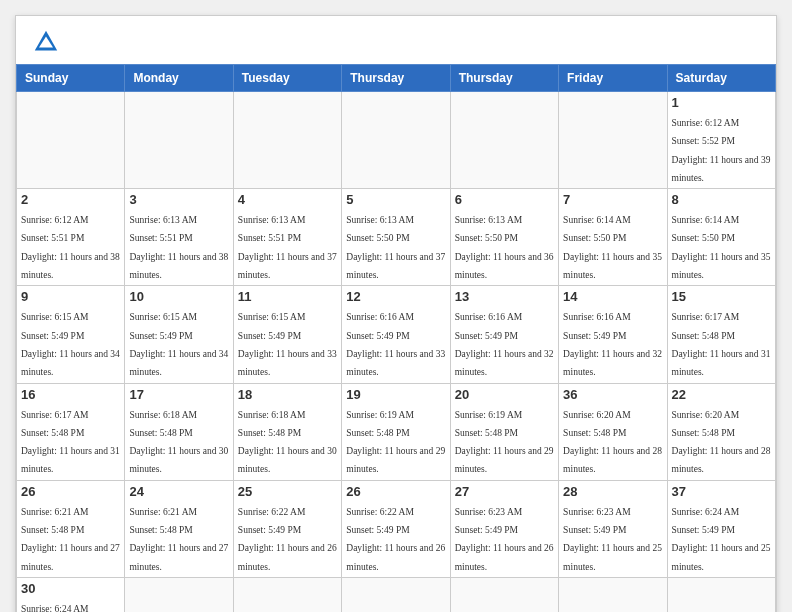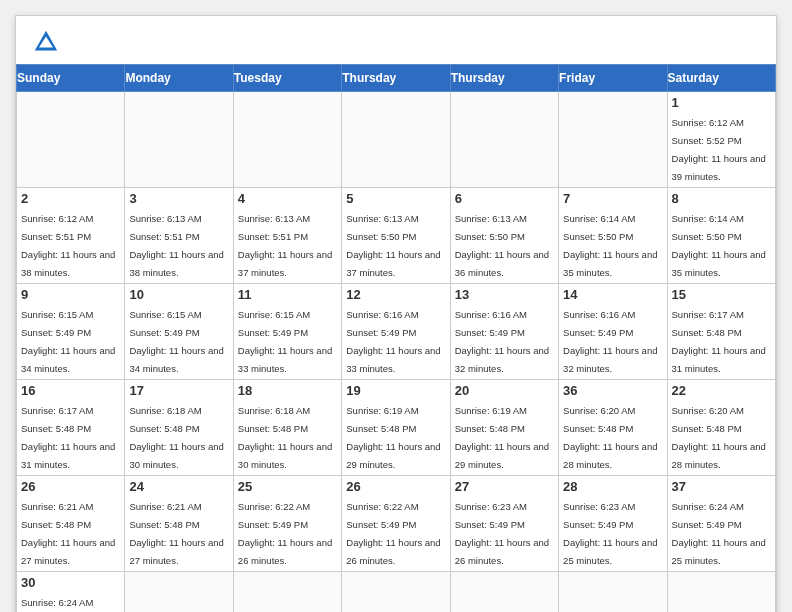--- a/index.html
+++ b/index.html
@@ -55,21 +55,21 @@
     }
     .calendar-grid {
       width: 100%;
       border-collapse: collapse;
     }
     .calendar-grid th {
       background: #2d6cc0;
       color: white;
       font-size: 12px;
       font-weight: bold;
-      padding: 6px 0;
+      padding: 6px 8px;
       text-align: left;
       border: 1px solid #5588cc;
     }
     .calendar-grid td {
       border: 1px solid #ccc;
       vertical-align: top;
       padding: 3px 4px;
       width: calc(100% / 7);
       min-height: 80px;
       height: 80px;
@@ -78,20 +78,21 @@
       font-size: 13px;
       font-weight: bold;
       color: #333;
       display: block;
       margin-bottom: 2px;
     }
     .day-info {
       font-size: 9.5px;
       color: #333;
       line-height: 1.4;
+      font-family: Liberation Serif, serif;
     }
     .empty-cell {
       background: #f9f9f9;
     }
   </style>
 </head>
 <body>
 
 <div class="calendar-container">
   <div class="calendar-header">

